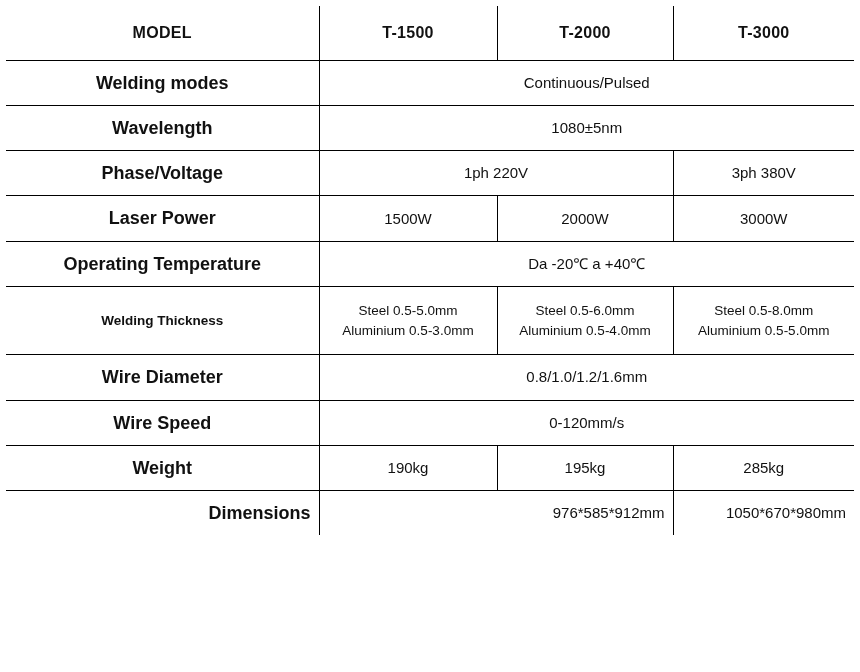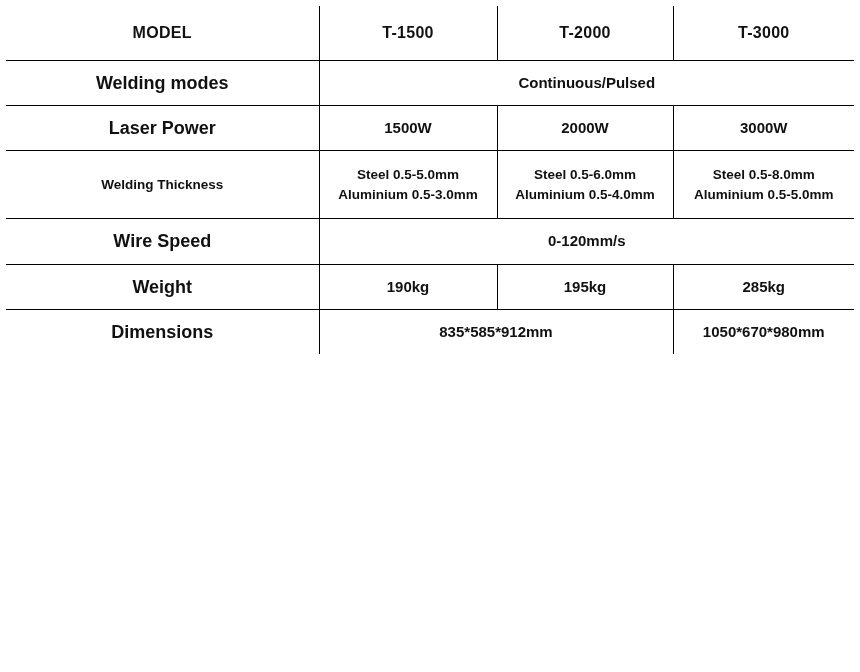--- a/index.html
+++ b/index.html
@@ -38,40 +38,41 @@
     vertical-align: middle;
     font-size: 15px;
     line-height: 1.35;
     color: #111111;
   }
   table.spec-table tr td:first-child {
     border-left: none;
   }
   table.spec-table tr:last-child td {
     border-bottom: none;
+    text-align: right;
   }
   .cell-inner {
     padding: 10px 8px;
     display: block;
   }
   .label-cell .cell-inner {
     font-weight: bold;
     font-size: 18px;
   }
   .head-row td {
     border-bottom: 1.5px solid #000000;
   }
   .head-row .cell-inner {
     font-weight: bold;
     font-size: 16px;
     padding: 16px 8px;
     letter-spacing: 0.3px;
   }
   .value-cell .cell-inner {
-    font-weight: bold;
+    font-weight: normal;
   }
   .multi .cell-inner {
     padding: 14px 6px;
     font-size: 13.5px;
     line-height: 1.45;
   }
   .multi .line {
     display: block;
     white-space: nowrap;
   }
@@ -108,37 +109,64 @@
 
       <tr>
         <td class="label-cell">
             <span class="cell-inner">Welding modes</span>
           </td>
         <td class="value-cell" colspan="3">
             <span class="cell-inner">Continuous/Pulsed</span>
           </td>
       </tr>
 
-
+      <tr>
+        <td class="label-cell">
+            <span class="cell-inner">Wavelength</span>
+          </td>
+        <td class="value-cell" colspan="3">
+            <span class="cell-inner">1080±5nm</span>
+          </td>
+      </tr>
+
+      <tr>
+        <td class="label-cell">
+            <span class="cell-inner">Phase/Voltage</span>
+          </td>
+        <td class="value-cell" colspan="2">
+            <span class="cell-inner">1ph 220V</span>
+          </td>
+        <td class="value-cell">
+            <span class="cell-inner">3ph 380V</span>
+          </td>
+      </tr>
 
       <tr>
         <td class="label-cell">
             <span class="cell-inner">Laser Power</span>
           </td>
         <td class="value-cell">
             <span class="cell-inner">1500W</span>
           </td>
         <td class="value-cell">
             <span class="cell-inner">2000W</span>
           </td>
         <td class="value-cell">
             <span class="cell-inner">3000W</span>
           </td>
       </tr>
 
+      <tr>
+        <td class="label-cell">
+            <span class="cell-inner">Operating Temperature</span>
+          </td>
+        <td class="value-cell" colspan="3">
+            <span class="cell-inner">Da -20℃ a  +40℃</span>
+          </td>
+      </tr>
 
 
       <tr class="multi tall">
         <td class="label-cell">
             <span class="cell-inner">Welding Thickness</span>
           </td>
         <td class="value-cell">
           <span class="cell-inner">
             <span class="line">Steel 0.5-5.0mm</span>
             <span class="line">Aluminium 0.5-3.0mm</span>
@@ -152,20 +180,28 @@
         </td>
         <td class="value-cell">
           <span class="cell-inner">
             <span class="line">Steel 0.5-8.0mm</span>
             <span class="line">Aluminium 0.5-5.0mm</span>
           </span>
         </td>
       </tr>
 
 
+      <tr>
+        <td class="label-cell">
+            <span class="cell-inner">Wire Diameter</span>
+          </td>
+        <td class="value-cell" colspan="3">
+            <span class="cell-inner">0.8/1.0/1.2/1.6mm</span>
+          </td>
+      </tr>
 
       <tr>
         <td class="label-cell">
             <span class="cell-inner">Wire Speed</span>
           </td>
         <td class="value-cell" colspan="3">
             <span class="cell-inner">0-120mm/s</span>
           </td>
       </tr>
 
@@ -182,21 +218,21 @@
         <td class="value-cell">
             <span class="cell-inner">285kg</span>
           </td>
       </tr>
 
       <tr>
         <td class="label-cell">
             <span class="cell-inner">Dimensions</span>
           </td>
         <td class="value-cell" colspan="2">
-            <span class="cell-inner">835*585*912mm</span>
+            <span class="cell-inner">976*585*912mm</span>
           </td>
         <td class="value-cell">
             <span class="cell-inner">1050*670*980mm</span>
           </td>
       </tr>
     </tbody>
   </table>
 </div>
 
 </body></html>

